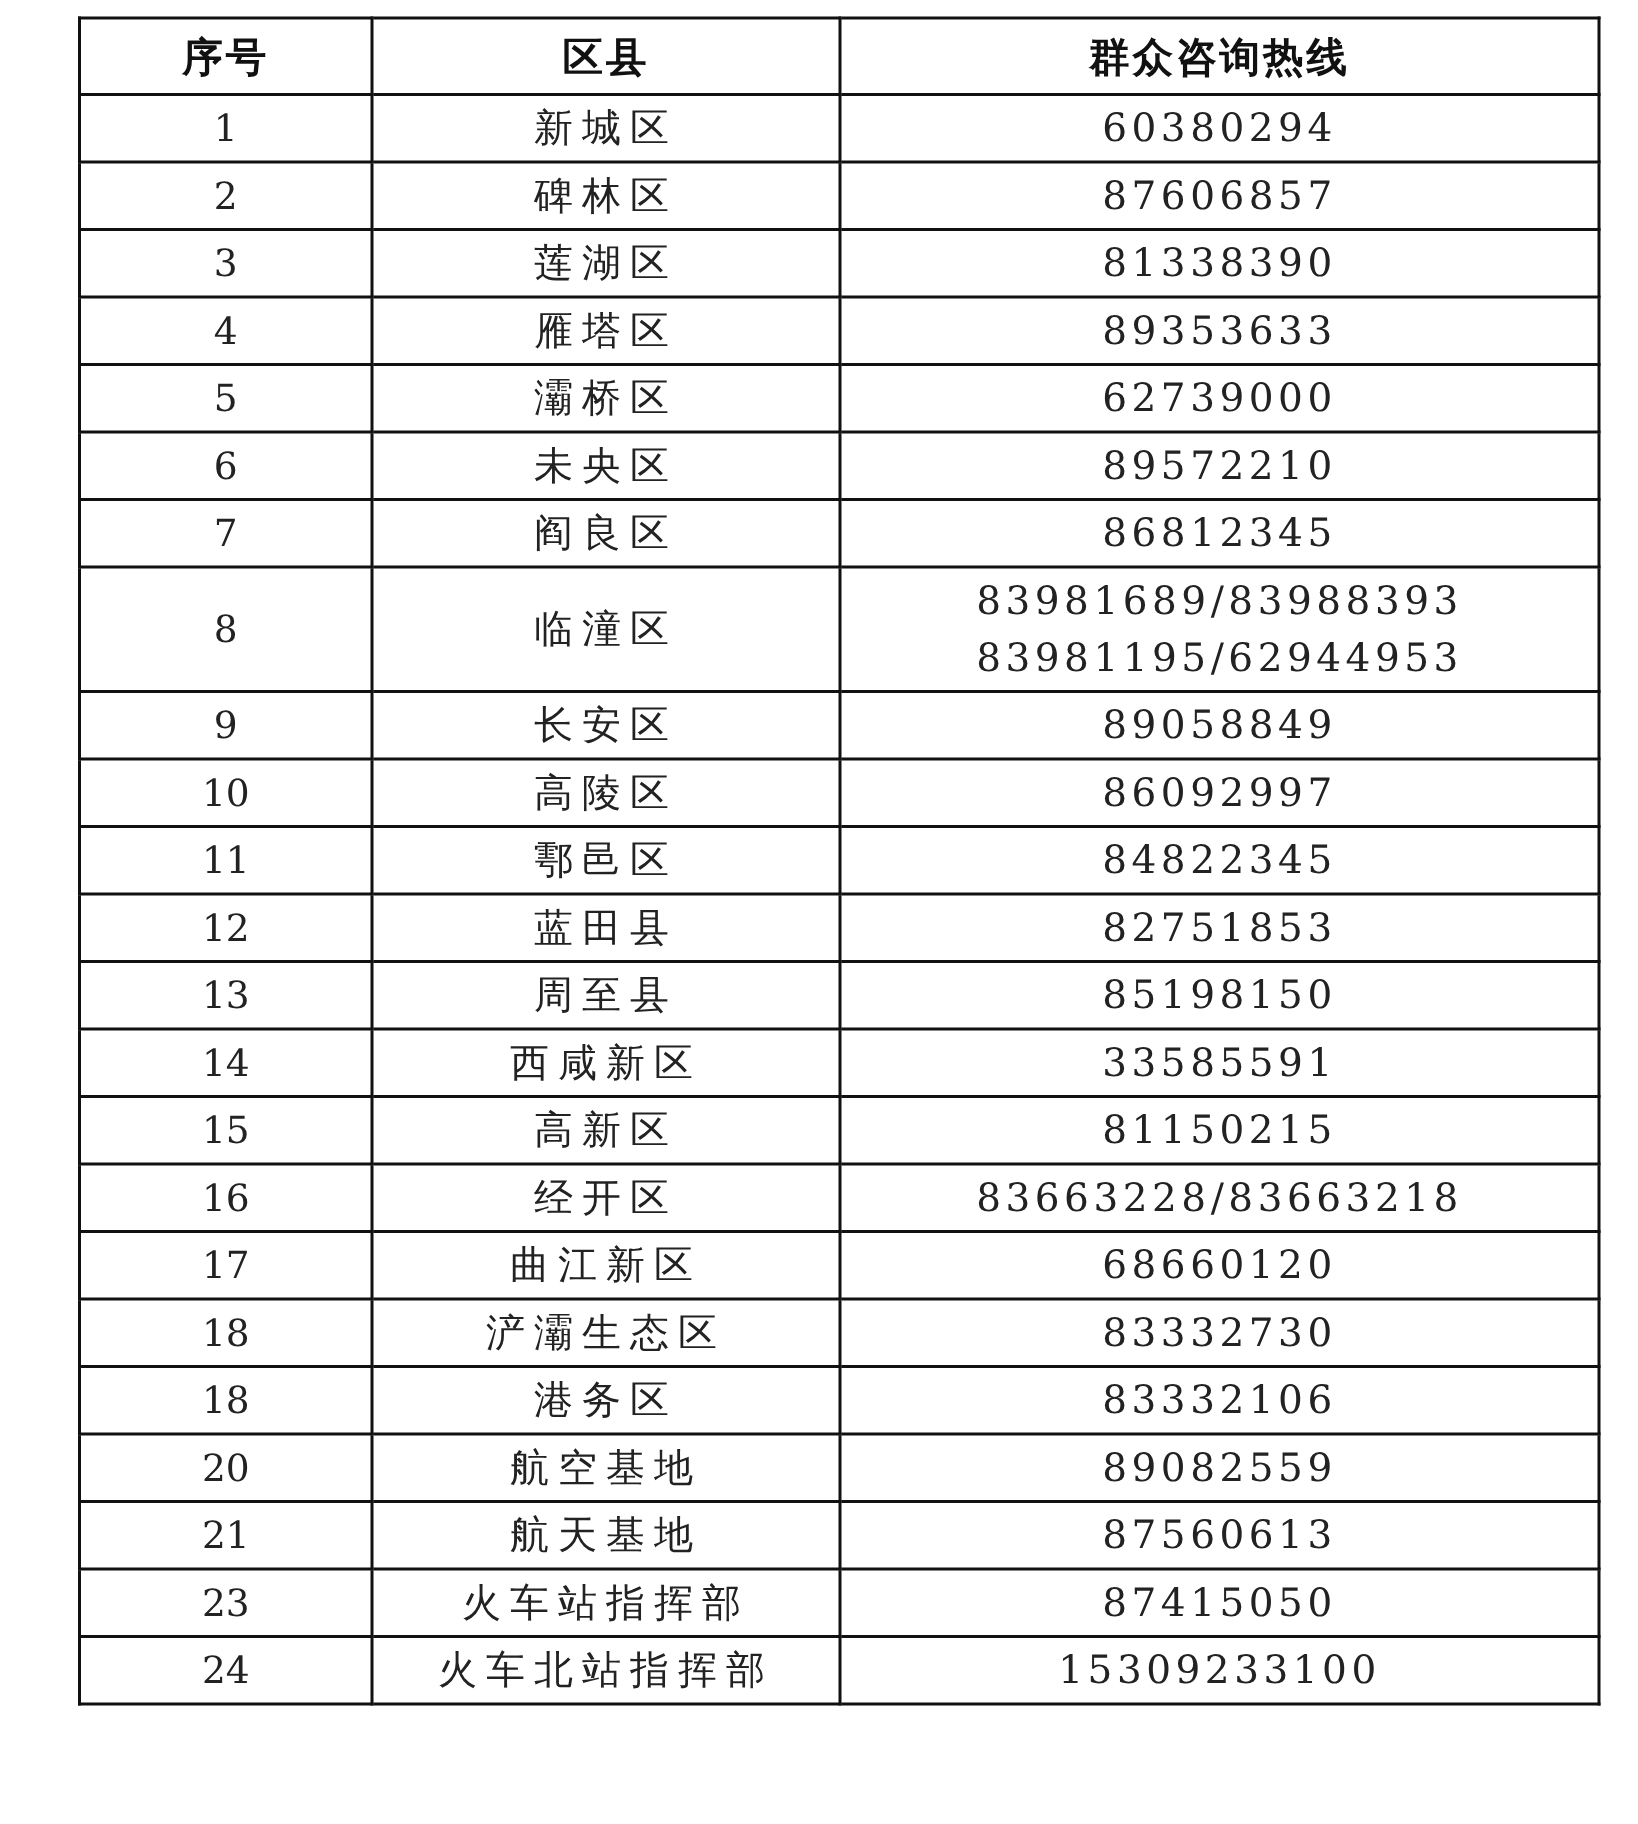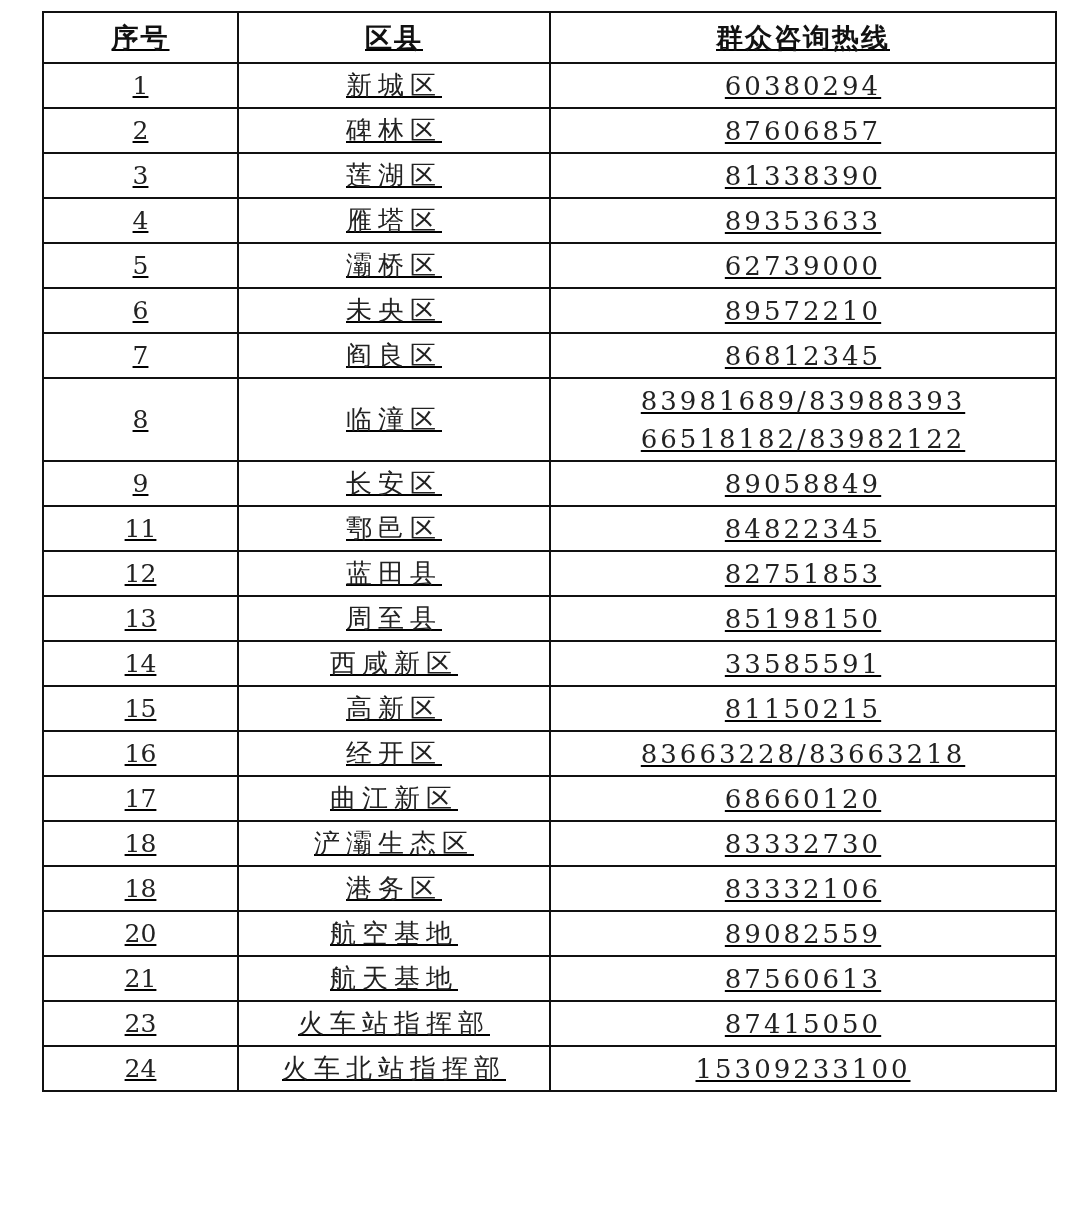--- a/index.html
+++ b/index.html
@@ -1,17 +1,17 @@
 <!DOCTYPE html>
 <html><head>
 <meta charset="utf-8">
 <style>
   html, body { margin: 0; padding: 0; background: #ffffff; }
   body { width: 1092px; height: 1216px; position: relative; overflow: hidden; }
-  .wrap { position: absolute; left: 42px; top: 11px; width: 1039px; text-decoration: underline; }
+  .wrap { position: absolute; left: 52px; top: 11px; width: 1039px; }
   table {
     border-collapse: collapse;
     width: 1013px;
     table-layout: fixed;
     font-family: "DejaVu Serif", "Liberation Serif", serif;
     color: #222;
   }
   col.c1 { width: 195px; }
   col.c2 { width: 312px; }
   col.c3 { width: 506px; }
@@ -86,27 +86,32 @@
       <tr>
           <td class="idx">7</td>
           <td class="name">阎良区</td>
           <td class="phone">86812345</td>
         </tr>
       <tr class="tall">
         <td class="idx">8</td>
         <td class="name">临潼区</td>
         <td class="phone">
           <div>83981689/83988393</div>
-          <div>66518182/83982122</div>
+          <div>83981195/62944953</div>
         </td>
       </tr>
       <tr>
           <td class="idx">9</td>
           <td class="name">长安区</td>
           <td class="phone">89058849</td>
+        </tr>
+      <tr>
+          <td class="idx">10</td>
+          <td class="name">高陵区</td>
+          <td class="phone">86092997</td>
         </tr>
       <tr>
           <td class="idx">11</td>
           <td class="name">鄠邑区</td>
           <td class="phone">84822345</td>
         </tr>
       <tr>
           <td class="idx">12</td>
           <td class="name">蓝田县</td>
           <td class="phone">82751853</td>

